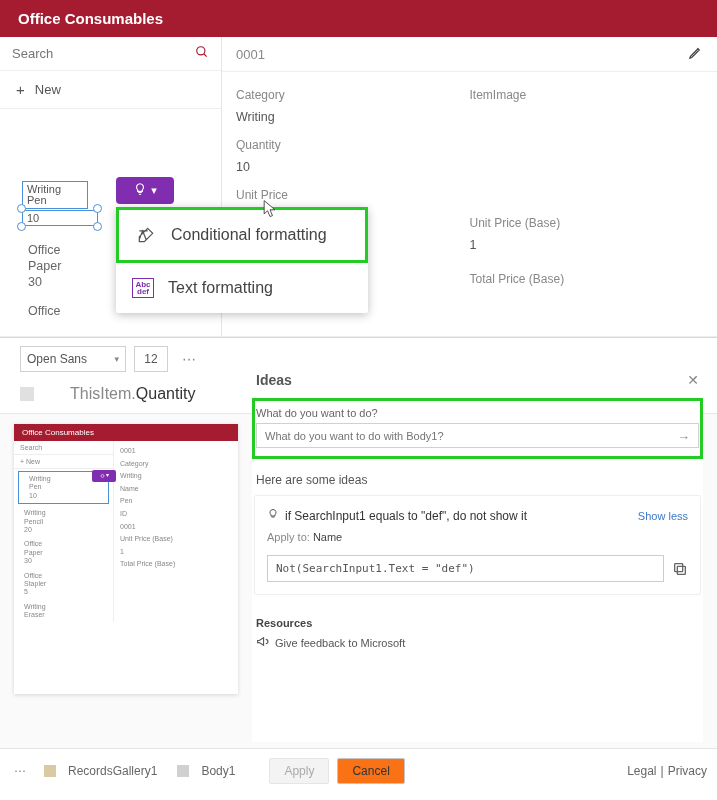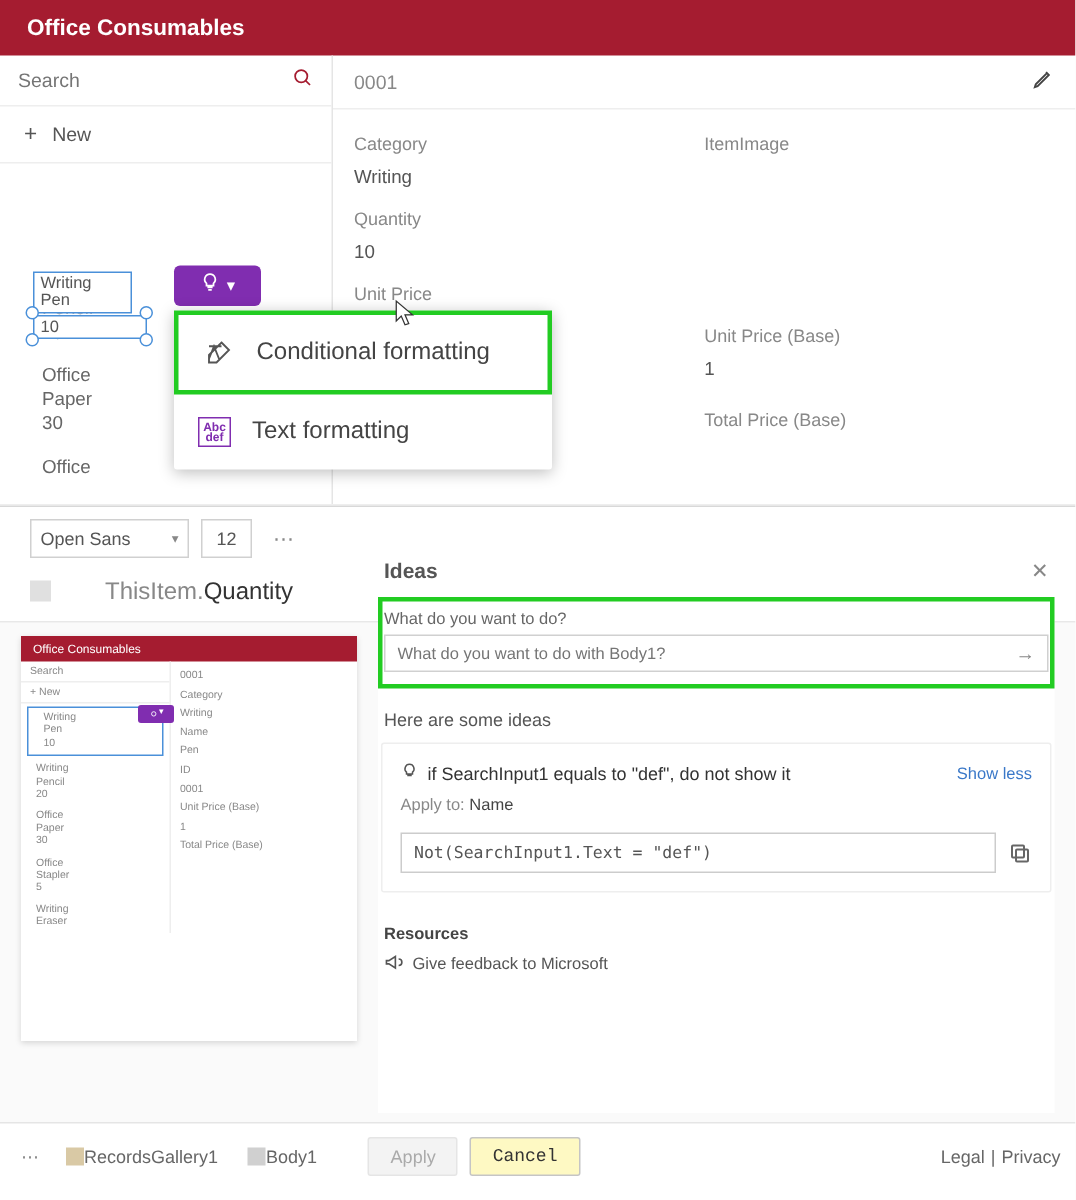--- a/index.html
+++ b/index.html
@@ -87,27 +87,27 @@
 .apply-to .bold { color: #444; }
 .code-row { display: flex; gap: 8px; align-items: center; }
 .code-box { flex: 1; border: 1px solid #ccc; padding: 6px 8px; font-family: Consolas, monospace; font-size: 11px; color: #555; }
 .copy-ico { width: 16px; height: 16px; cursor: pointer; color: #666; }
 .resources { font-size: 11px; color: #444; margin: 22px 4px 6px; font-weight: 600; }
 .feedback-row { display: flex; align-items: center; gap: 6px; font-size: 11px; color: #555; margin: 4px 4px; cursor: pointer; }
 
 .footer-bar { position: absolute; left: 0; right: 0; bottom: 0; height: 44px; border-top: 1px solid #e5e5e5; background: #fff; display: flex; align-items: center; padding: 0 10px; }
 .footer-left { display: flex; align-items: center; gap: 8px; font-size: 12px; color: #666; }
 .footer-left .bc-dots { color: #888; padding: 0 4px; }
-.crumb { display: flex; align-items: center; gap: 0; padding: 2px 6px; }
+.crumb { display: flex; align-items: center; gap: 12px; padding: 2px 6px; }
 .crumb .sq { width: 12px; height: 12px; background: #d9c9a5; }
 .crumb .sq2 { width: 12px; height: 12px; background: #d0d0d0; }
 .footer-mid { display: flex; gap: 8px; margin-left: 28px; }
 .btn { padding: 5px 14px; font-size: 12px; border-radius: 2px; cursor: pointer; }
 .btn-apply { background: #f3f3f3; color: #aaa; border: 1px solid #e5e5e5; }
-.btn-cancel { background: #fef9c3; color: #333; border: 1px solid #c5c5c5; font-family: Liberation Mono, monospace; }
+.btn-cancel { background: #f97316; color: #333; border: 1px solid #c5c5c5; }
 .footer-right { margin-left: auto; font-size: 12px; color: #666; display: flex; gap: 4px; }
 .footer-right span { cursor: pointer; }
 
 .cursor-ico { position: absolute; left: 260px; top: 198px; z-index: 30; pointer-events: none; }
 </style>
 </head>
 <body>
 
 <div class="top-banner">
   <span>Office Consumables</span>

